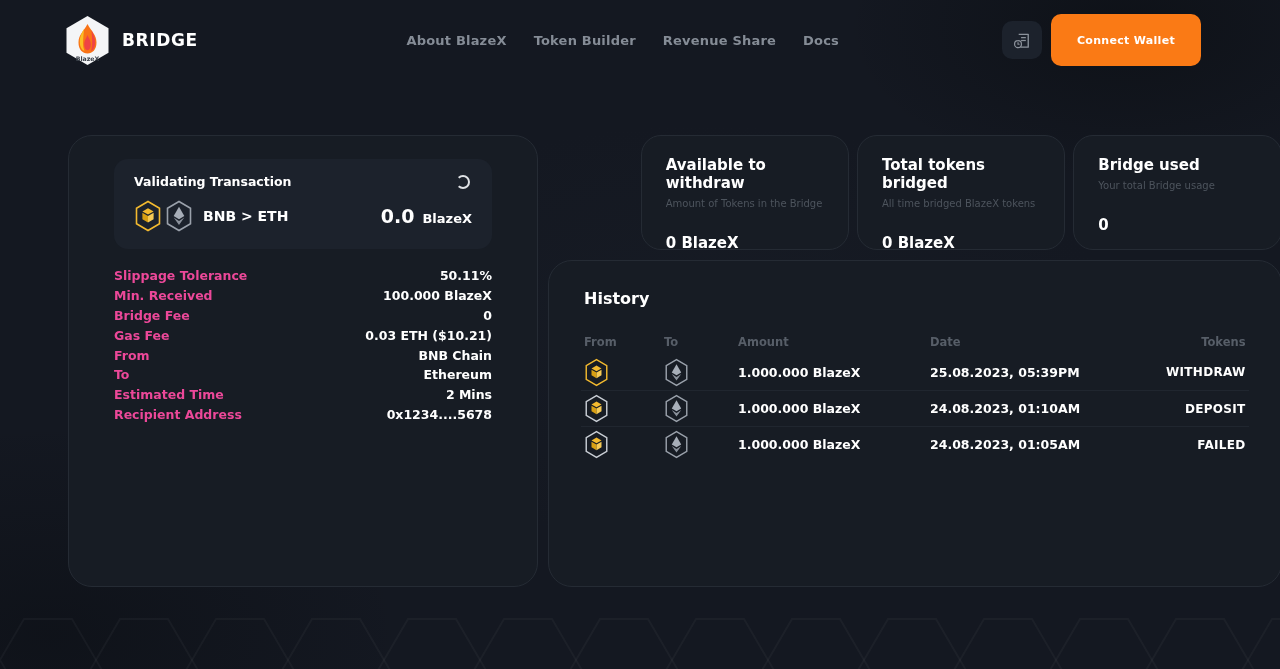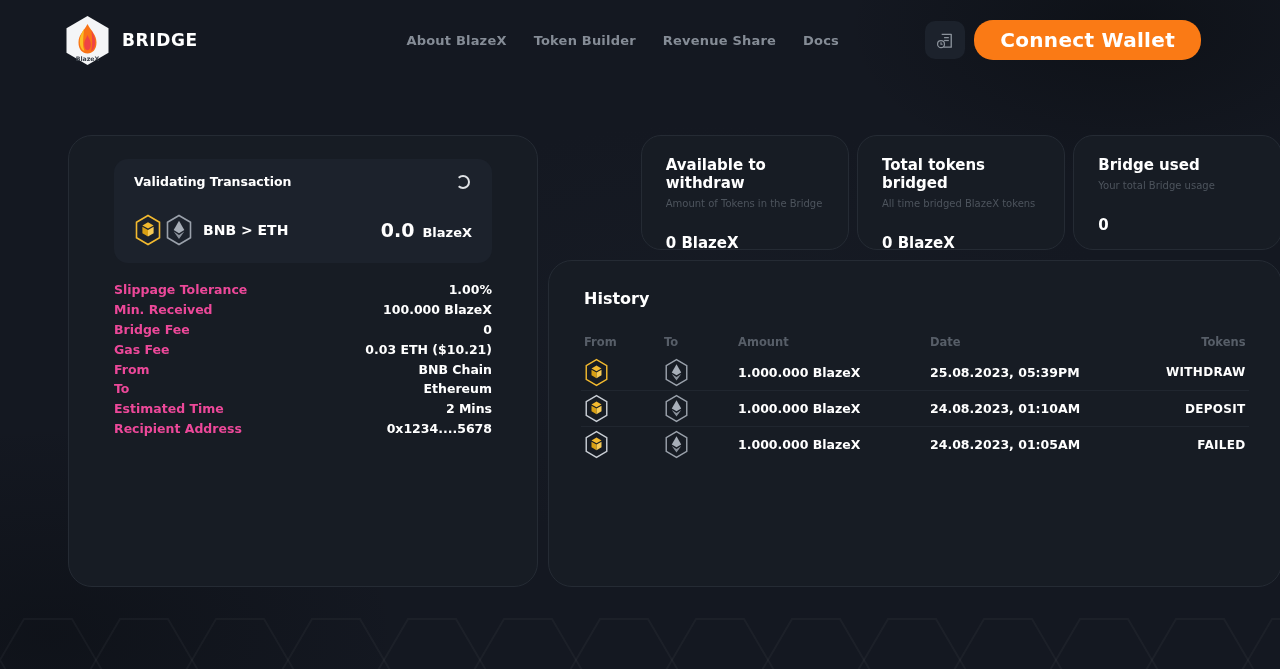--- a/index.html
+++ b/index.html
@@ -18,37 +18,37 @@
 
   
   .header { display:flex; align-items:center; height:80px; padding:0 79px 0 64px; position:relative; }
   .brand { display:flex; align-items:center; gap:11px; }
   .brand-title { font-size:17px; font-weight:bold; letter-spacing:.6px; color:#ffffff; }
   .nav { position:absolute; left:50%; top:50%; transform:translate(-54%,-50%); display:flex; gap:27px; }
   .nav a { text-decoration:none; font-size:13px; font-weight:bold; color:#858c96; letter-spacing:.2px; cursor:pointer; }
   .header-right { margin-left:auto; display:flex; align-items:center; gap:9px; }
   .icon-btn { width:40px; height:38px; background:#1c222c; border:none; border-radius:10px;
               display:flex; align-items:center; justify-content:center; cursor:pointer; }
-  .connect-btn { height:40px; padding:0 26px; background:var(--accent,#fa7a15); border:none; border-radius:19px;
-                 color:#fff; font-size:20px; font-weight:bold; letter-spacing:.3px; cursor:pointer;
+  .connect-btn { height:52px; padding:0 26px; background:var(--accent,#fa7a15); border:none; border-radius:10px;
+                 color:#fff; font-size:11px; font-weight:bold; letter-spacing:.3px; cursor:pointer;
                  font-family:inherit; }
 
   
   .main { display:flex; gap:10px; padding:55px 80px 0 68px; align-items:stretch; }
   .card { background:#171c24; border:1px solid #252b34; border-radius:24px; }
 
   
   .bridge-card { width:470px; height:452px; padding:23px 45px; flex:none; }
   .status-panel { background:#1c222c; border-radius:14px; padding:15px 20px 17px; }
   .status-head { display:flex; align-items:center; justify-content:space-between; }
   .status-title { font-size:12.5px; font-weight:bold; color:#fff; }
   .spinner { width:14px; height:14px; border:2px solid #dfe2e6; border-left-color:transparent;
              border-radius:50%; animation:spin 1.1s linear infinite; margin-right:2px; }
   @keyframes spin { to { transform:rotate(360deg);} }
-  .pair-row { display:flex; align-items:center; margin-top:25px; }
+  .pair-row { display:flex; align-items:center; margin-top:11px; }
   .pair-label { margin-left:10px; font-size:14px; font-weight:bold; color:#fff; }
   .pair-amount { margin-left:auto; display:flex; align-items:baseline; gap:8px; }
   .pair-amount .num { font-size:19px; font-weight:bold; color:#fff; }
   .pair-amount .tok { font-size:13px; font-weight:bold; color:#fff; }
 
   .details { margin-top:17px; }
   .detail-row { display:flex; justify-content:space-between; align-items:center; height:19.8px; }
   .detail-row .lbl { font-size:12.5px; font-weight:bold; color:#ec4899; }
   .detail-row .val { font-size:12.5px; font-weight:bold; color:#fff; }
 
@@ -154,21 +154,21 @@
         <span class="pair-amount">
           <span class="num">0.0</span>
           <span class="tok">BlazeX</span>
         </span>
       </div>
     </div>
 
     <div class="details">
       <div class="detail-row">
         <span class="lbl">Slippage Tolerance</span>
-        <span class="val">1.00%</span>
+        <span class="val">50.11%</span>
       </div>
       <div class="detail-row">
         <span class="lbl">Min. Received</span>
         <span class="val">100.000 BlazeX</span>
       </div>
       <div class="detail-row">
         <span class="lbl">Bridge Fee</span>
         <span class="val">0</span>
       </div>
       <div class="detail-row">

